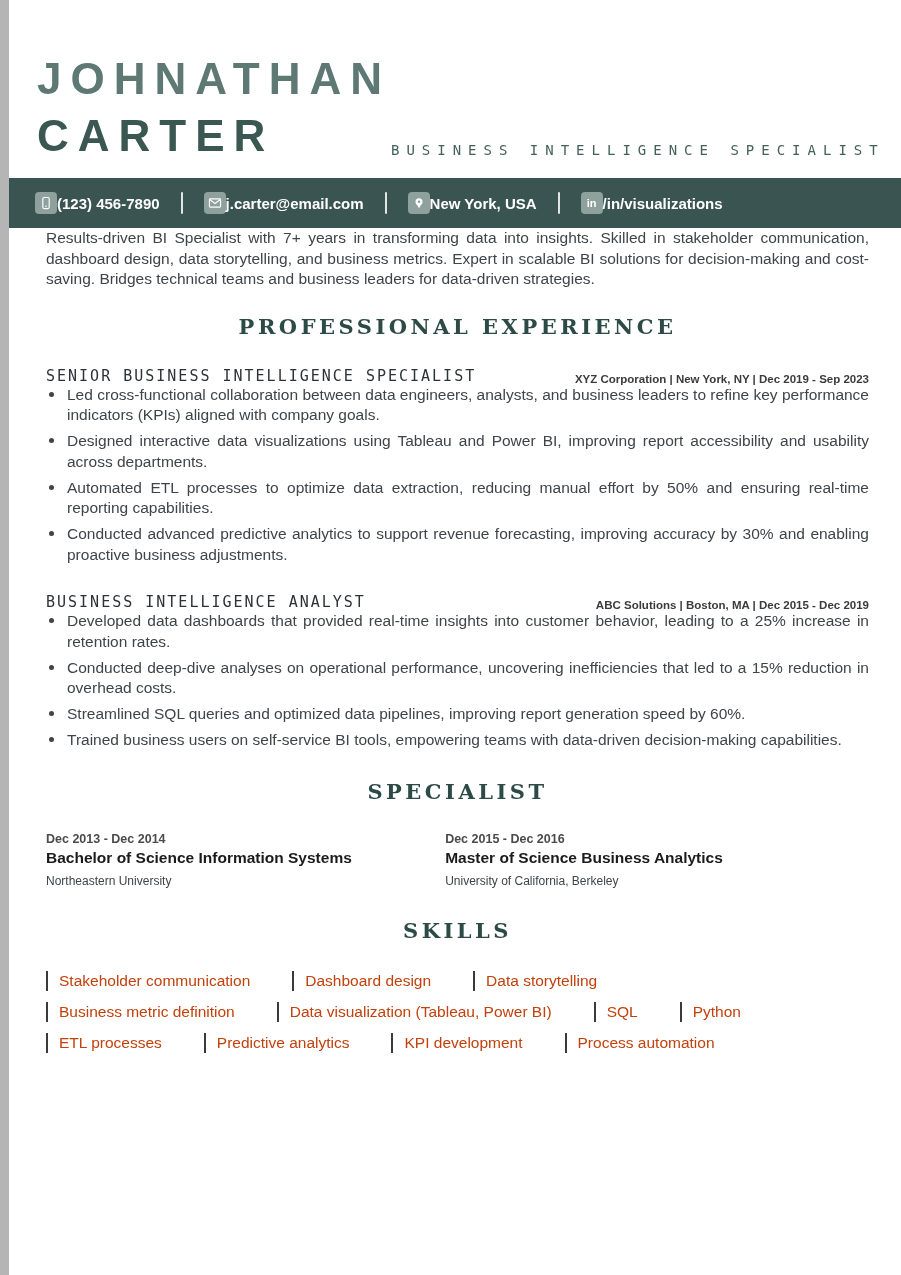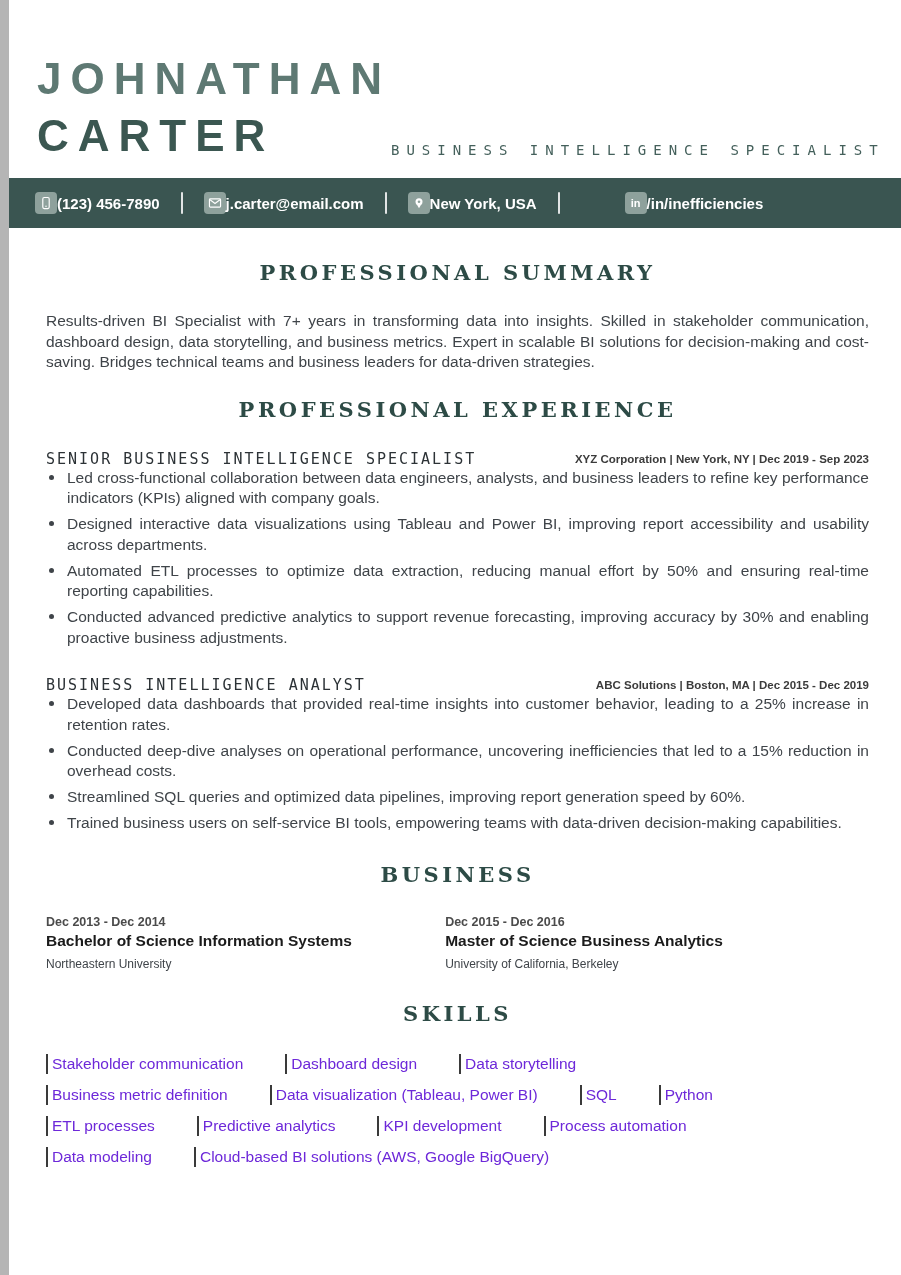--- a/index.html
+++ b/index.html
@@ -35,35 +35,35 @@
   .contact-bar {
     height:50px; background:var(--bar-bg,#3a5551);
     display:flex; align-items:center; padding:0 26px; color:#fff;
   }
   .contact-item { display:flex; align-items:center; font-weight:bold; font-size:15px; white-space:nowrap; }
   .cicon {
     width:22px; height:22px; border-radius:4px; background:var(--icon-bg,#8ea19c);
     display:flex; align-items:center; justify-content:center; flex:0 0 auto;
   }
   .cicon svg { display:block; }
-  .cicon.linkedin { font-size:11px; font-weight:bold; color:#fff; letter-spacing:0;margin-left:44px; }
+  .cicon.linkedin { font-size:11px; font-weight:bold; color:#fff; letter-spacing:0; }
   .csep { width:2px; height:22px; background:rgba(255,255,255,.85); margin:0 21px; border-radius:1px; flex:0 0 auto; }
 
   
   main { padding:0 32px 0 37px; }
   .section-title {
     text-align:center; font-family:"DejaVu Serif", serif; font-weight:bold;
     font-size:21px; letter-spacing:3.5px; color:var(--accent,#2d4b46);
   }
   .summary-title   { margin:32px 0 26px; }
   .summary-text    { font-size:15.5px; line-height:20.5px; text-align:justify; color:var(--body-text,#3f4449); }
 
   .experience-title{ margin:24px 0 8px; }
   .job { margin-top:28px; }
-  .job-header { display:flex; justify-content:space-between; align-items:center; }
+  .job-header { display:flex; justify-content:space-between; align-items:flex-end; }
   .job-title {
     font-family:"DejaVu Sans Mono", monospace; font-size:15px; letter-spacing:2px;
     color:#2c3236; font-weight:500; white-space:nowrap;
   }
   .job-meta { font-size:11.5px; font-weight:bold; color:#3b3b3b; white-space:nowrap; }
   .bullets { list-style:none; }
   .bullets li {
     position:relative; padding-left:21px; margin-bottom:5.5px;
     font-size:15.5px; line-height:20.5px; text-align:justify; color:var(--body-text,#3f4449);
   }
@@ -74,22 +74,22 @@
 
   .education-title { margin:28px 0 28px; }
   .edu-grid { display:grid; grid-template-columns:48.5% 51.5%; }
   .edu-dates  { font-weight:bold; font-size:12.5px; color:#4b4b4b; margin-bottom:3px; }
   .edu-degree { font-weight:bold; font-size:15.5px; color:#1b1b1b; margin-bottom:7px; }
   .edu-school { font-size:12px; color:var(--body-text,#3f4449); }
 
   .skills-title { margin:30px 0 28px; }
   .skill-row { display:flex; gap:42px; margin-bottom:11px; }
   .skill {
-    border-left:2px solid #3a3a3a; padding-left:4px;
-    font-size:15.5px; line-height:20px; color:#6d28d9; white-space:nowrap;
+    border-left:2px solid #3a3a3a; padding-left:11px;
+    font-size:15.5px; line-height:20px; color:#c2410c; white-space:nowrap;
   }
 </style>
 </head>
 <body>
 
 <div class="edge-strip"></div>
 
 <div class="page">
 
   <header>
@@ -131,29 +131,28 @@
               <circle cx="12" cy="10" r="2.2" fill="#8ea19c"></circle>
               <path d="M8 14 L12 21 L16 14 Z" fill="#ffffff"></path>
             </svg>
         </span>
         <span>New York, USA</span>
       </div>
       <div class="csep"></div>
 
       <div class="contact-item">
         <span class="cicon linkedin">in</span>
-        <span>/in/inefficiencies</span>
+        <span>/in/visualizations</span>
       </div>
     </div>
   </header>
 
   <main>
 
     <section>
-      <h2 class="section-title summary-title">PROFESSIONAL SUMMARY</h2>
       <p class="summary-text">Results-driven BI Specialist with 7+ years in transforming data into insights. Skilled in stakeholder communication, dashboard design, data storytelling, and business metrics. Expert in scalable BI solutions for decision-making and cost-saving. Bridges technical teams and business leaders for data-driven strategies.</p>
     </section>
 
     <section>
       <h2 class="section-title experience-title">PROFESSIONAL EXPERIENCE</h2>
 
       <div class="job">
         <div class="job-header">
           <div class="job-title">SENIOR BUSINESS INTELLIGENCE SPECIALIST</div>
           <div class="job-meta">XYZ Corporation | New York, NY | Dec 2019 - Sep 2023</div>
@@ -174,21 +173,21 @@
         <ul class="bullets">
           <li>Developed data dashboards that provided real-time insights into customer behavior, leading to a 25% increase in retention rates.</li>
           <li>Conducted deep-dive analyses on operational performance, uncovering inefficiencies that led to a 15% reduction in overhead costs.</li>
           <li>Streamlined SQL queries and optimized data pipelines, improving report generation speed by 60%.</li>
           <li>Trained business users on self-service BI tools, empowering teams with data-driven decision-making capabilities.</li>
         </ul>
       </div>
     </section>
 
     <section>
-      <h2 class="section-title education-title">BUSINESS</h2>
+      <h2 class="section-title education-title">SPECIALIST</h2>
       <div class="edu-grid">
         <div>
           <div class="edu-dates">Dec 2013 - Dec 2014</div>
           <div class="edu-degree">Bachelor of Science Information Systems</div>
           <div class="edu-school">Northeastern University</div>
         </div>
         <div>
           <div class="edu-dates">Dec 2015 - Dec 2016</div>
           <div class="edu-degree">Master of Science Business Analytics</div>
           <div class="edu-school">University of California, Berkeley</div>
@@ -209,21 +208,17 @@
           <span class="skill">Data visualization (Tableau, Power BI)</span>
           <span class="skill">SQL</span>
           <span class="skill">Python</span>
         </div>
         <div class="skill-row">
           <span class="skill">ETL processes</span>
           <span class="skill">Predictive analytics</span>
           <span class="skill">KPI development</span>
           <span class="skill">Process automation</span>
         </div>
-        <div class="skill-row">
-          <span class="skill">Data modeling</span>
-          <span class="skill">Cloud-based BI solutions (AWS, Google BigQuery)</span>
-        </div>
       </div>
     </section>
 
   </main>
 </div>
 
 </body></html>

